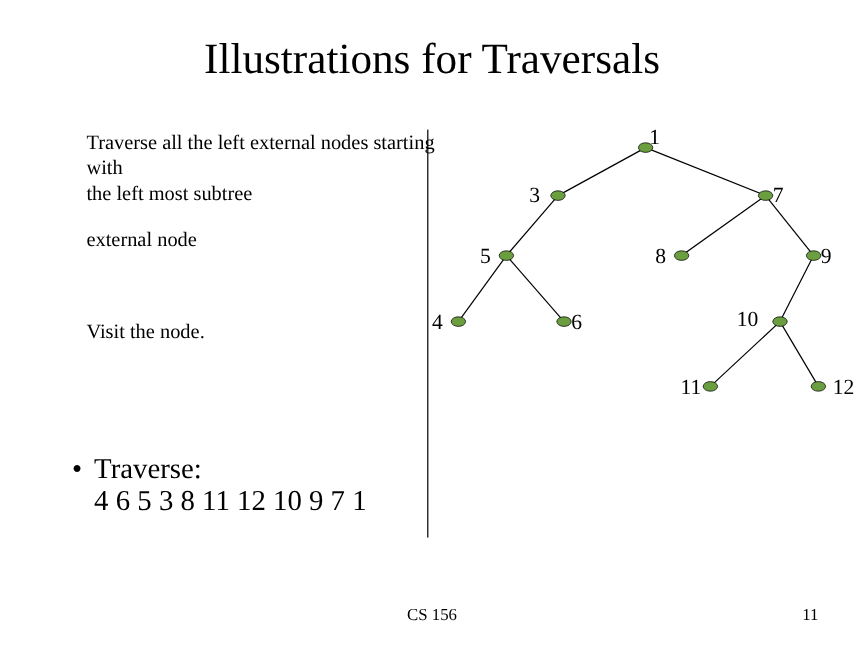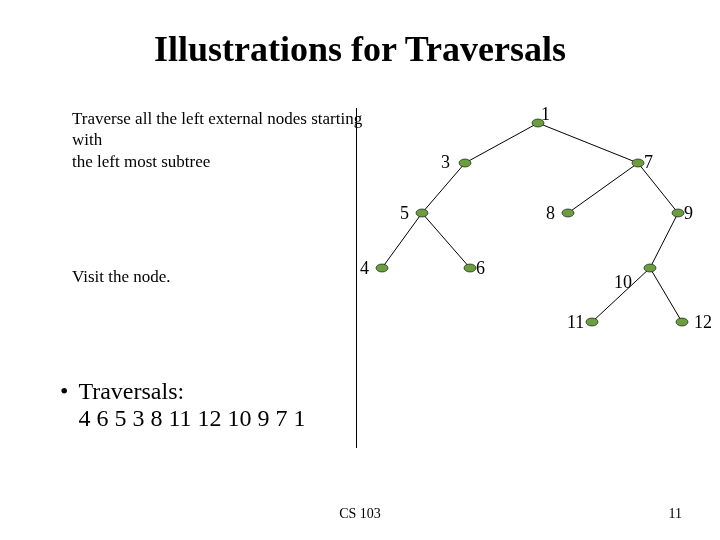--- a/index.html
+++ b/index.html
@@ -9,21 +9,21 @@
     background: #fff;
     font-family: "Times New Roman", Times, serif;
     color: #000;
     position: relative;
     overflow: hidden;
   }
   .title {
     font-size: 36px;
     text-align: center;
     margin-top: 28px;
-    font-weight: bold;
+    font-weight: normal;
   }
   .body-text {
     font-size: 17px;
     line-height: 1.25;
   }
   .text-block {
     position: absolute;
     margin-left: 12px;
   }
   .bullet-row {
@@ -78,28 +78,29 @@
 <h1 class="title">Illustrations for Traversals</h1>
 
 <div class="divider"></div>
 
 <div class="text-block body-text" style="top:108px; left:60px; width:300px;">
   <div>Traverse all the left external nodes starting with</div>
   <div> the left most subtree</div>
 </div>
 
 <div class="text-block body-text" style="top:189px; left:60px; width:300px;">
+  <div>external node</div>
 </div>
 
 <div class="text-block body-text" style="top:266px; left:60px;">Visit the node.</div>
 
 <div class="bullet-row" style="top:378px; left:60px;">
   <span class="bullet-dot">•</span>
   <div>
-    <div>Traversals:</div>
+    <div>Traverse:</div>
     <div>4 6 5 3 8 11 12 10 9 7 1</div>
   </div>
 </div>
 
 <div class="tree">
   <svg width="340" height="270" viewBox="0 0 340 270">
 
     <g stroke="#000" stroke-width="1" fill="none">
       <line x1="178" y1="23" x2="105" y2="63"></line>
       <line x1="178" y1="23" x2="278" y2="63"></line>
@@ -128,19 +129,19 @@
     </g>
   </svg>
   <span class="node-label" style="left:181px; top:4px;">1</span>
   <span class="node-label" style="left:81px;  top:52px;">3</span>
   <span class="node-label" style="left:284px; top:52px;">7</span>
   <span class="node-label" style="left:40px;  top:103px;">5</span>
   <span class="node-label" style="left:186px; top:103px;">8</span>
   <span class="node-label" style="left:324px; top:103px;">9</span>
   <span class="node-label" style="left:0px;   top:158px;">4</span>
   <span class="node-label" style="left:116px; top:158px;">6</span>
-  <span class="node-label" style="left:254px; top:156px;margin-top:16px;">10</span>
+  <span class="node-label" style="left:254px; top:156px;">10</span>
   <span class="node-label" style="left:207px; top:212px;">11</span>
   <span class="node-label" style="left:298px; top:212px;margin-left:36px;">12</span>
 </div>
 
-<div class="footer-center">CS 103</div>
+<div class="footer-center">CS 156</div>
 <div class="footer-right">11</div>
 
 </body></html>

